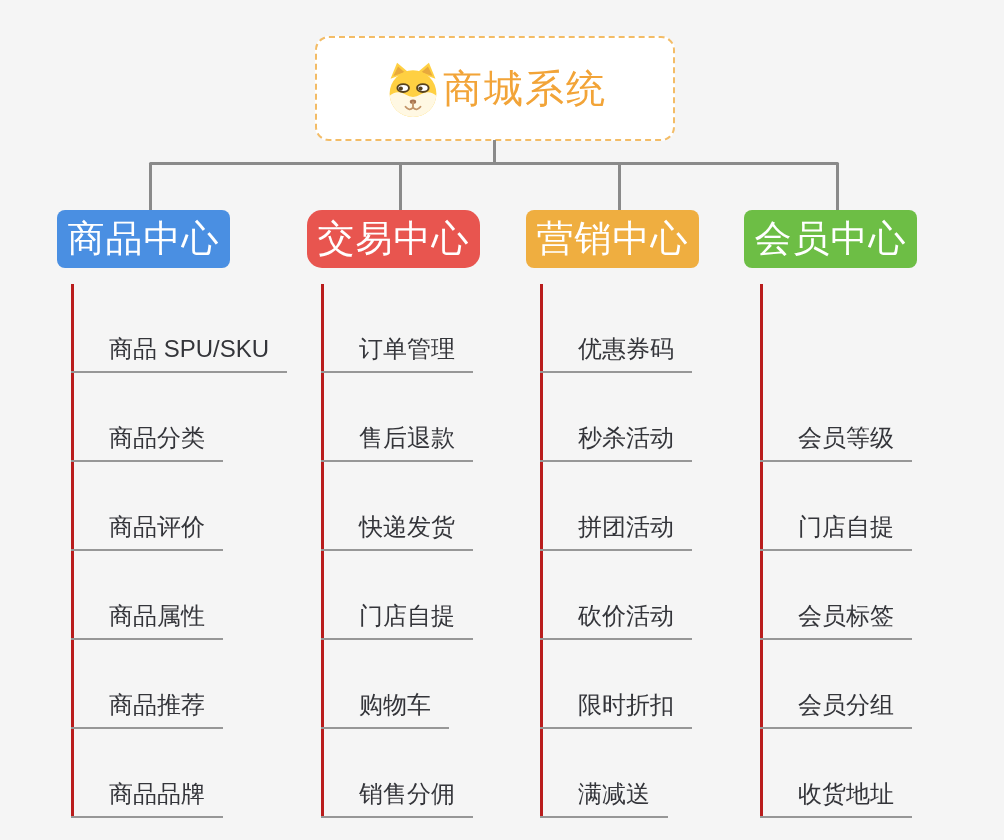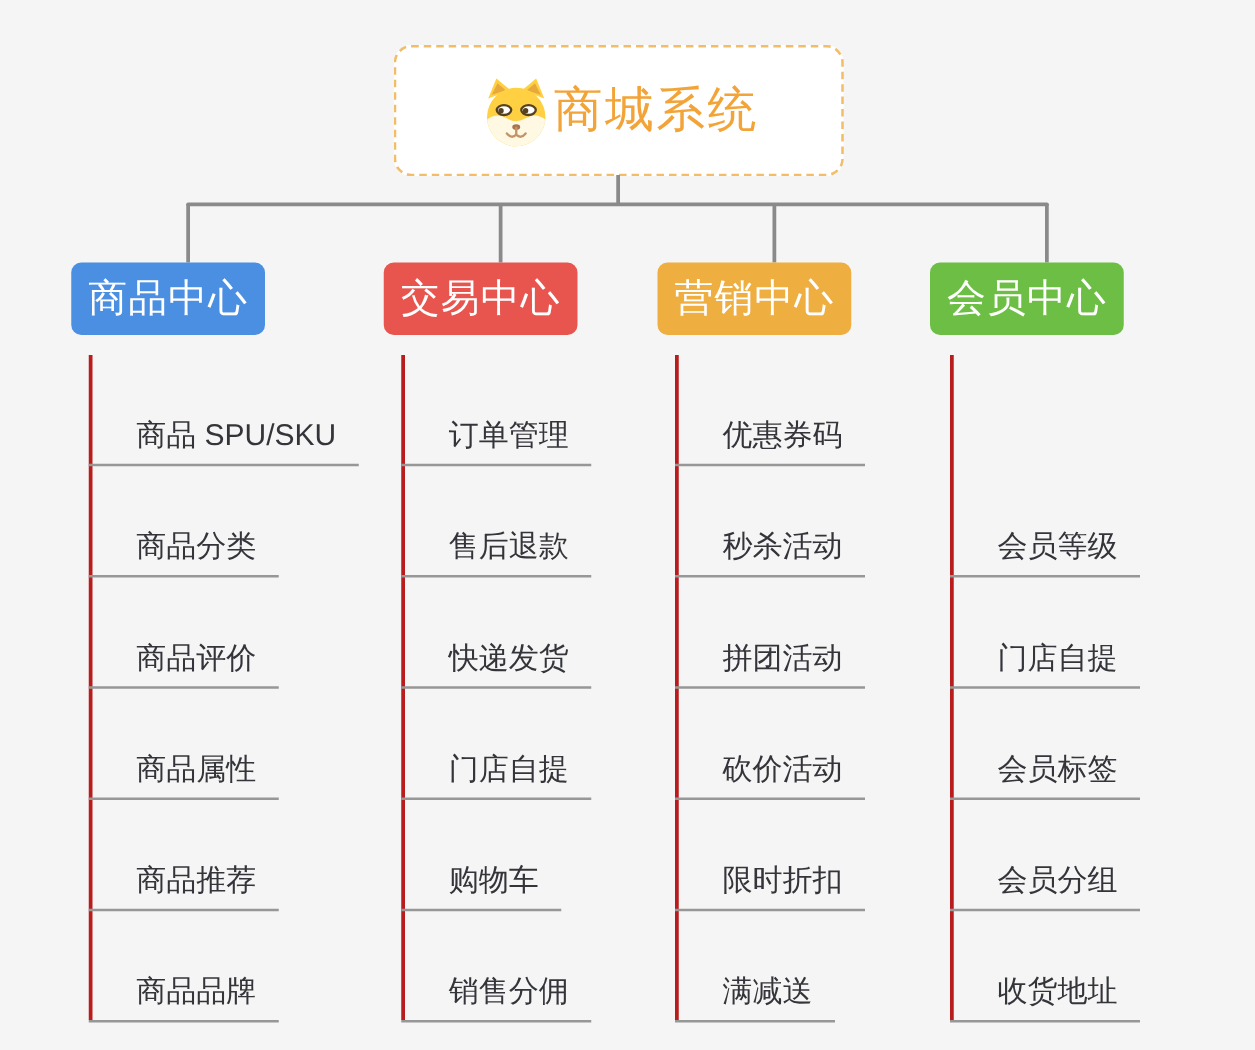--- a/index.html
+++ b/index.html
@@ -26,26 +26,26 @@
 
   
   .line{position:absolute;background:#8A8A8A;}
   .stem{left:493px;top:140px;width:3px;height:24px;}
   .crossbar{left:149px;top:162px;width:690px;height:3px;border-radius:2px;}
   .drop{top:163px;width:3px;height:47px;}
   .drop-0{left:149px;} .drop-1{left:399px;} .drop-2{left:618px;} .drop-3{left:836px;}
 
   
   .branch{
-    position:absolute;top:210px;width:155px;height:58px;border-radius:8px;
-    color:#FFFFFF;font-size:31px;letter-spacing:1px;
+    position:absolute;top:210px;width:173px;height:58px;border-radius:8px;
+    color:#FFFFFF;font-size:37px;letter-spacing:1px;
     display:flex;align-items:center;justify-content:center;
     white-space:nowrap;
   }
-  .b0{left:57px;} .b1{left:307px;} .b2{left:526px;} .b3{left:744px;}
+  .b0{left:57px;} .b1{left:307px;border-radius:15px;} .b2{left:526px;} .b3{left:744px;}
 
   
   .col{
     position:absolute;top:284px;height:532px;width:240px;
     border-left:3px solid #b91c1c;box-sizing:content-box;text-decoration:underline;
   }
   .col-0{left:71px;} .col-1{left:321px;} .col-2{left:540px;} .col-3{left:760px;}
 
   .leaf{
     position:absolute;left:-3px;

